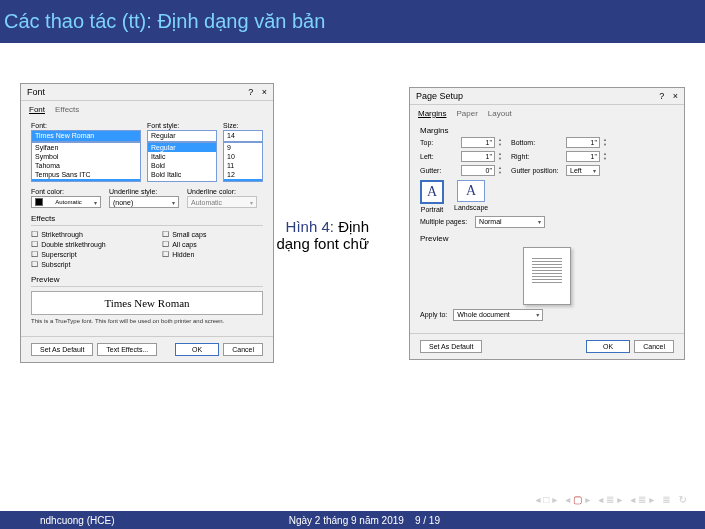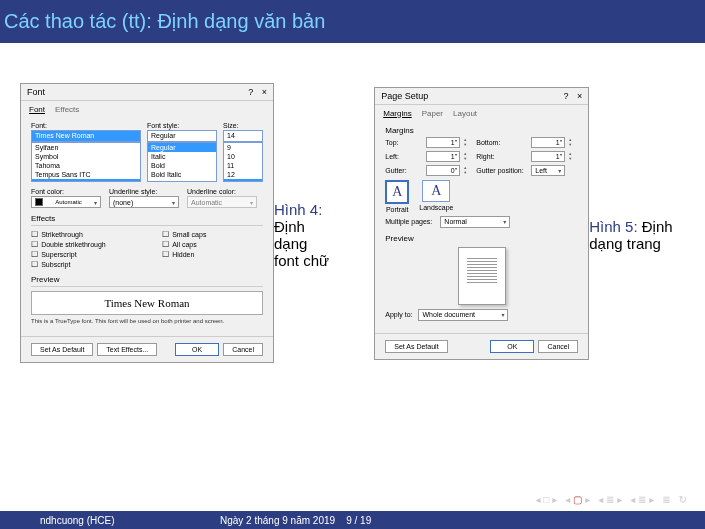--- a/index.html
+++ b/index.html
@@ -171,21 +171,21 @@
     flex-direction: column;
     gap: 2px;
   }
   .ps-preview .line { height: 1px; background: #999; }
   .apply-row { display: flex; align-items: center; gap: 6px; font-size: 7px; margin-top: 4px; }
 
   .caption {
     margin-top: 24px;
     font-size: 15px;
     color: #000;
-    text-align: left;
+    text-align: right;
   }
   .caption .fig { color: #2c3d82; }
 
   .nav-icons {
     position: absolute;
     bottom: 24px;
     right: 18px;
     display: flex;
     gap: 8px;
     font-size: 10px;
@@ -200,21 +200,21 @@
     right: 0;
     height: 18px;
     background: #2c3d82;
     color: #fff;
     display: flex;
     align-items: center;
     font-size: 10px;
   }
   .footer .fl { padding-left: 40px; flex: 0 0 220px; }
   .footer .fc { flex: 1; text-align: center; }
-  .footer .fr { flex: 0 0 220px; }
+  .footer .fr { flex: 0 0 220px; text-align: right; }
 </style>
 </head>
 <body>
 
 <div class="title-bar">Các thao tác (tt): Định dạng văn bản</div>
 
 <div class="content">
 
   <div class="figure-block">
     <div class="dialog" style="width:260px">
@@ -402,23 +402,20 @@
       <div class="dlg-footer">
         <div class="left">
           <span class="wbtn">Set As Default</span>
         </div>
         <div class="right">
           <span class="wbtn primary">OK</span>
           <span class="wbtn">Cancel</span>
         </div>
       </div>
     </div>
-    <div class="caption">
-      <span class="fig">Hình 5:</span><span> Định dạng trang</span>
-    </div>
   </div>
 
 </div>
 
 <div class="nav-icons">
   <span>◂ □ ▸</span>
   <span>◂ <span class="red">▢</span> ▸</span>
   <span>◂ ≣ ▸</span>
   <span>◂ ≣ ▸</span>
   <span>≣</span>

